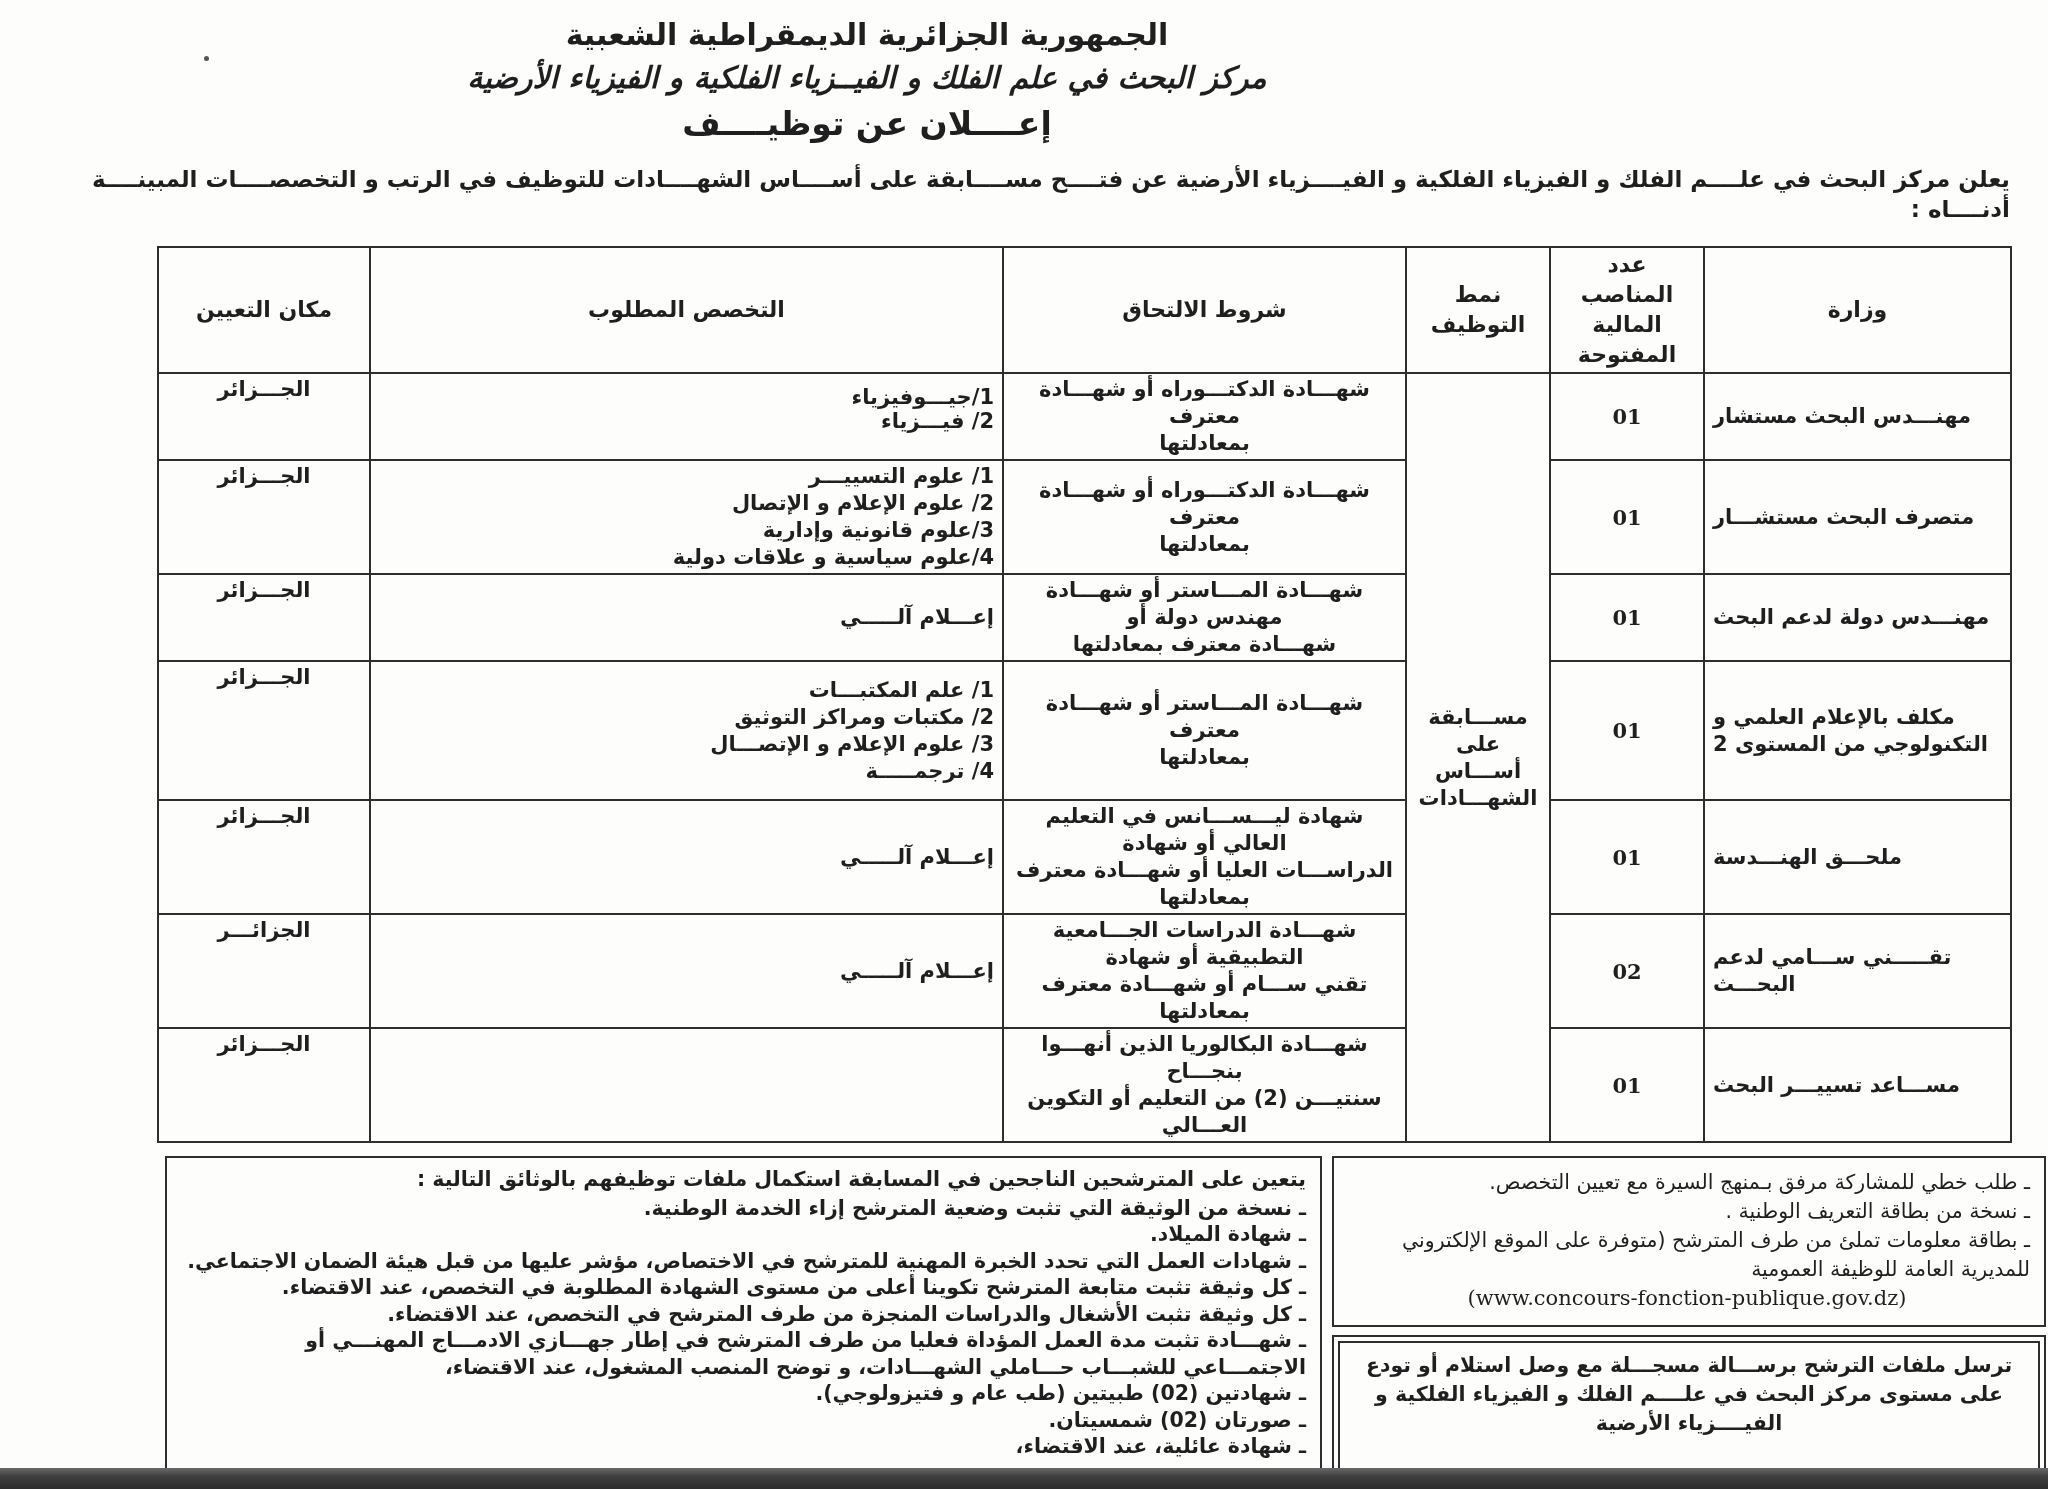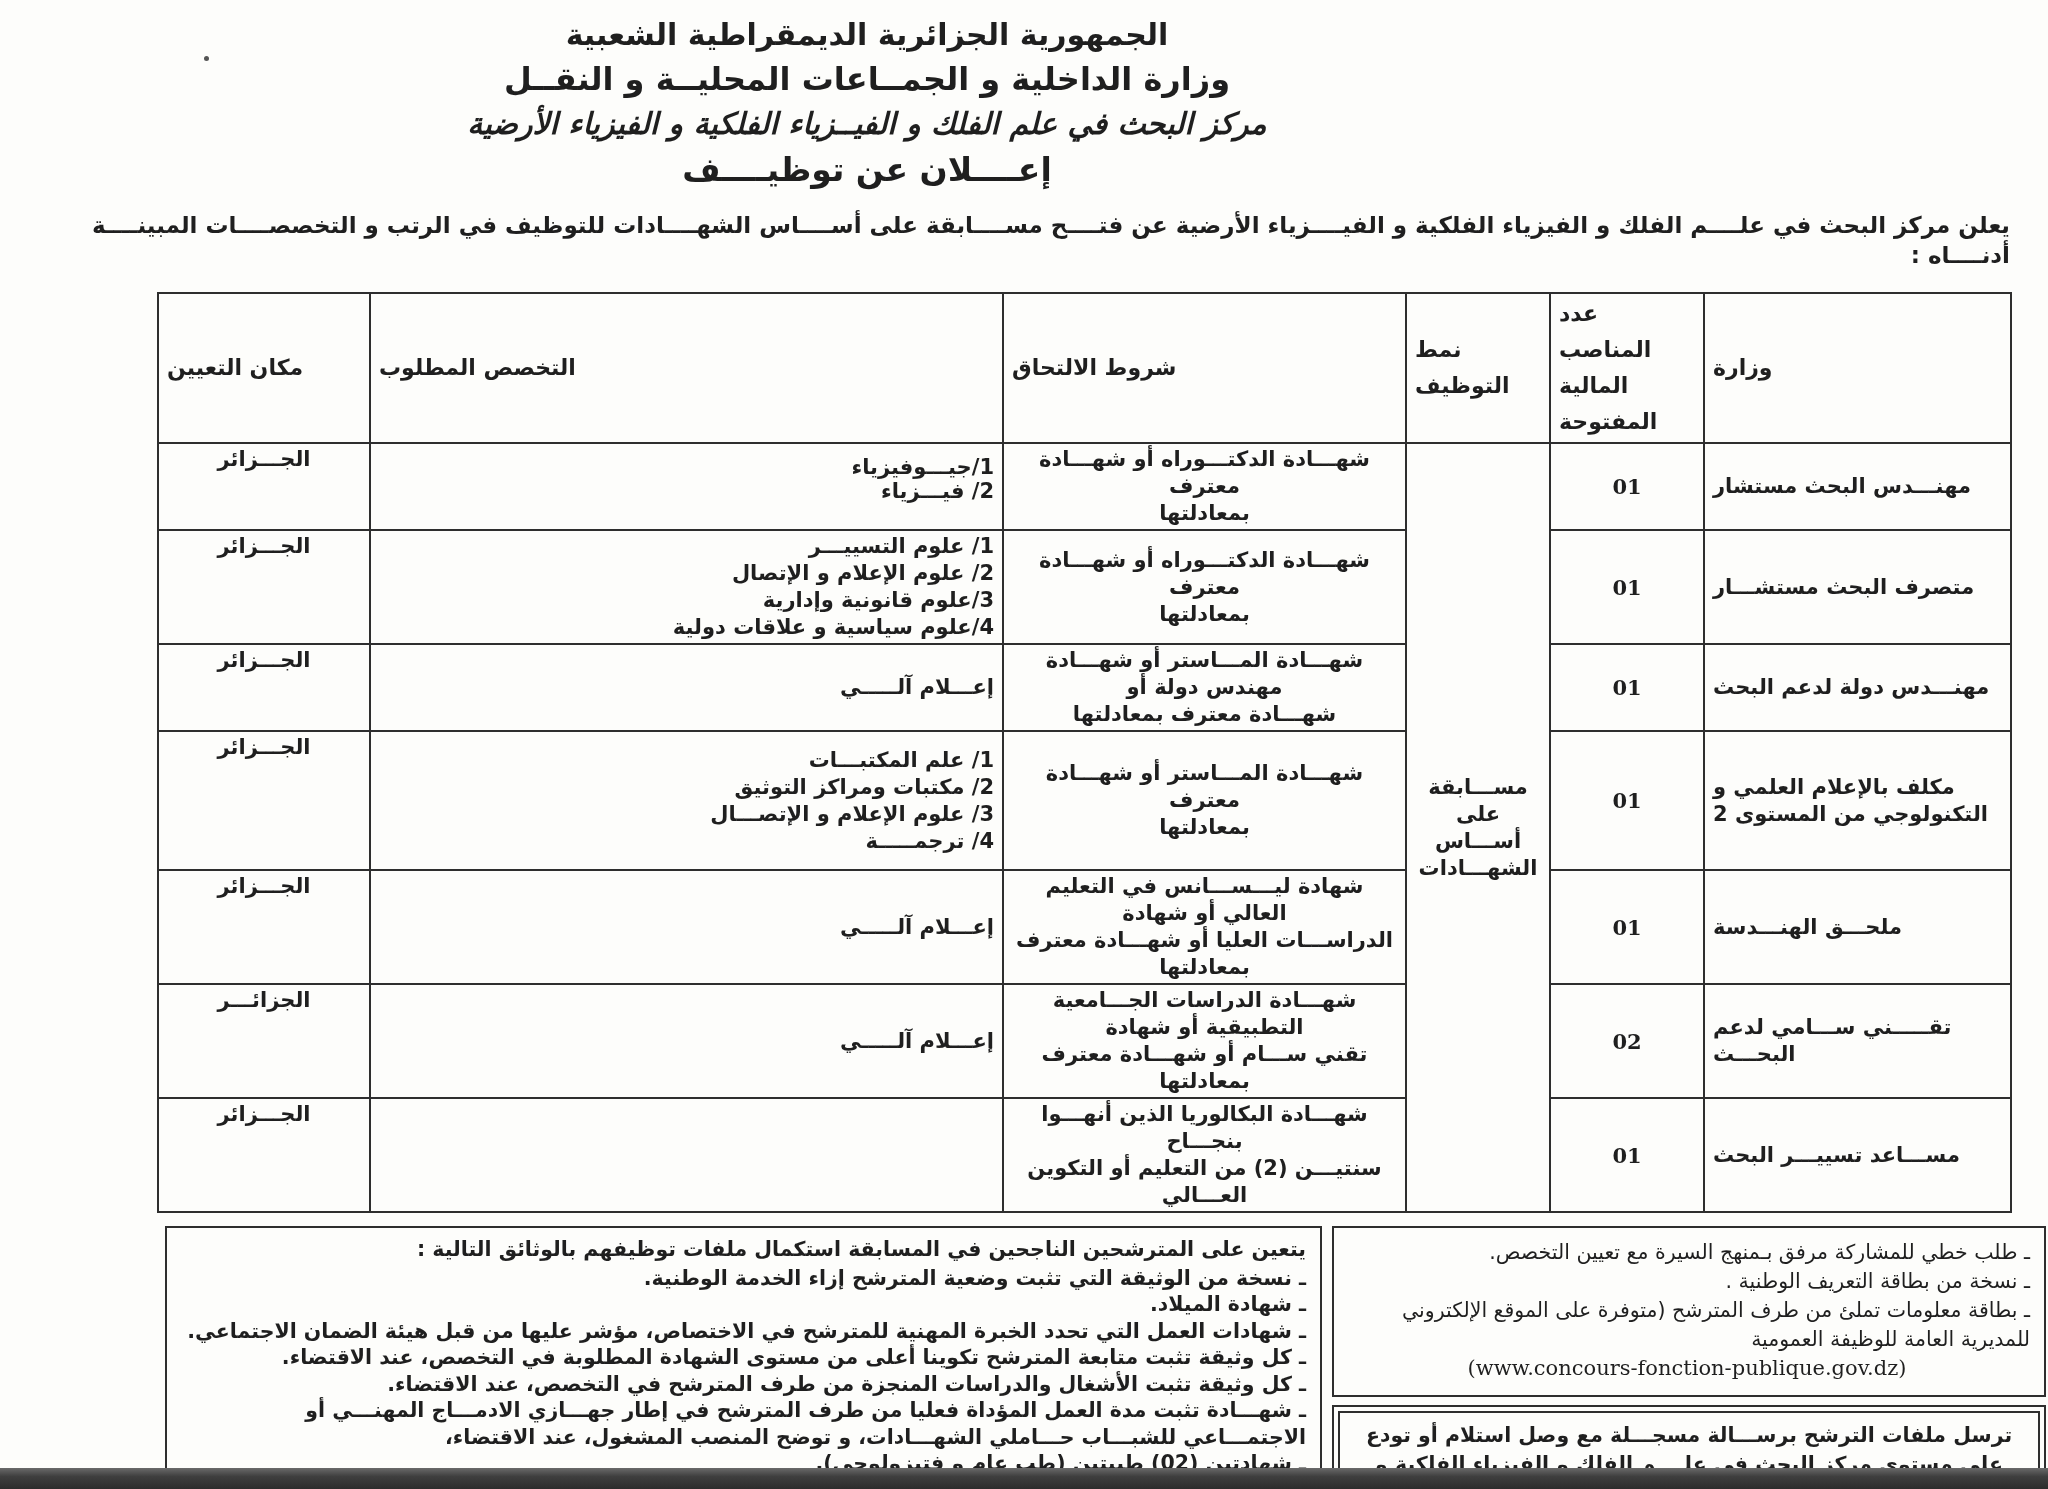--- a/index.html
+++ b/index.html
@@ -33,21 +33,21 @@
     width:1854px;
     table-layout:fixed;
     background:#fdfdfb;
   }
   table.jobs th,table.jobs td{
     border:2px solid #2e2e2e;
     font-weight:bold;
     padding:2px 8px;
     overflow:hidden;
   }
-  table.jobs th{font-size:22px;line-height:36px;text-align:left;vertical-align:middle;}
+  table.jobs th{font-size:22px;line-height:30px;text-align:center;vertical-align:middle;}
   table.jobs td{font-size:21px;line-height:27px;}
   col.c-rank{width:307px;} col.c-num{width:154px;} col.c-mode{width:144px;}
   col.c-cond{width:403px;} col.c-spec{width:633px;} col.c-loc{width:212px;}
   tr.hdr{height:94px;}
   tr.r1{height:51px;} tr.r2{height:110px;} tr.r3{height:60px;} tr.r4{height:139px;}
   tr.r5{height:61px;} tr.r6{height:82px;} tr.r7{height:95px;}
   td.rank{text-align:left;vertical-align:middle;}
   td.num{text-align:center;vertical-align:middle;font-family:"DejaVu Serif",serif;font-size:23px;}
   td.mode{text-align:center;vertical-align:middle;line-height:34px;}
   td.cond{text-align:center;vertical-align:middle;line-height:29px;}
@@ -93,21 +93,20 @@
   }
   .dot-artifact{position:absolute;left:204px;top:56px;width:5px;height:5px;border-radius:50%;background:#555;}
 </style>
 </head>
 <body>
 
 <div class="dot-artifact"></div>
 
 <div class="doc-header">
   <div class="h-line1">الجمهورية الجزائرية الديمقراطية الشعبية</div>
-  <div class="h-line2">وزارة الداخلية و الجمــاعات المحليــة و النقــل</div>
   <div class="h-line3">مركز البحث في علم الفلك و الفيــزياء الفلكية و الفيزياء الأرضية</div>
   <div class="h-line4">إعــــلان عن توظيــــف</div>
 </div>
 
 <div class="intro">يعلن مركز البحث في علــــم الفلك و الفيزياء الفلكية و الفيــــزياء الأرضية عن فتــــح مســــابقة على أســــاس الشهــــادات للتوظيف في الرتب و التخصصــــات المبينــــة أدنــــاه :</div>
 
 <table class="jobs">
   <colgroup>
     <col class="c-rank">
       <col class="c-num">

